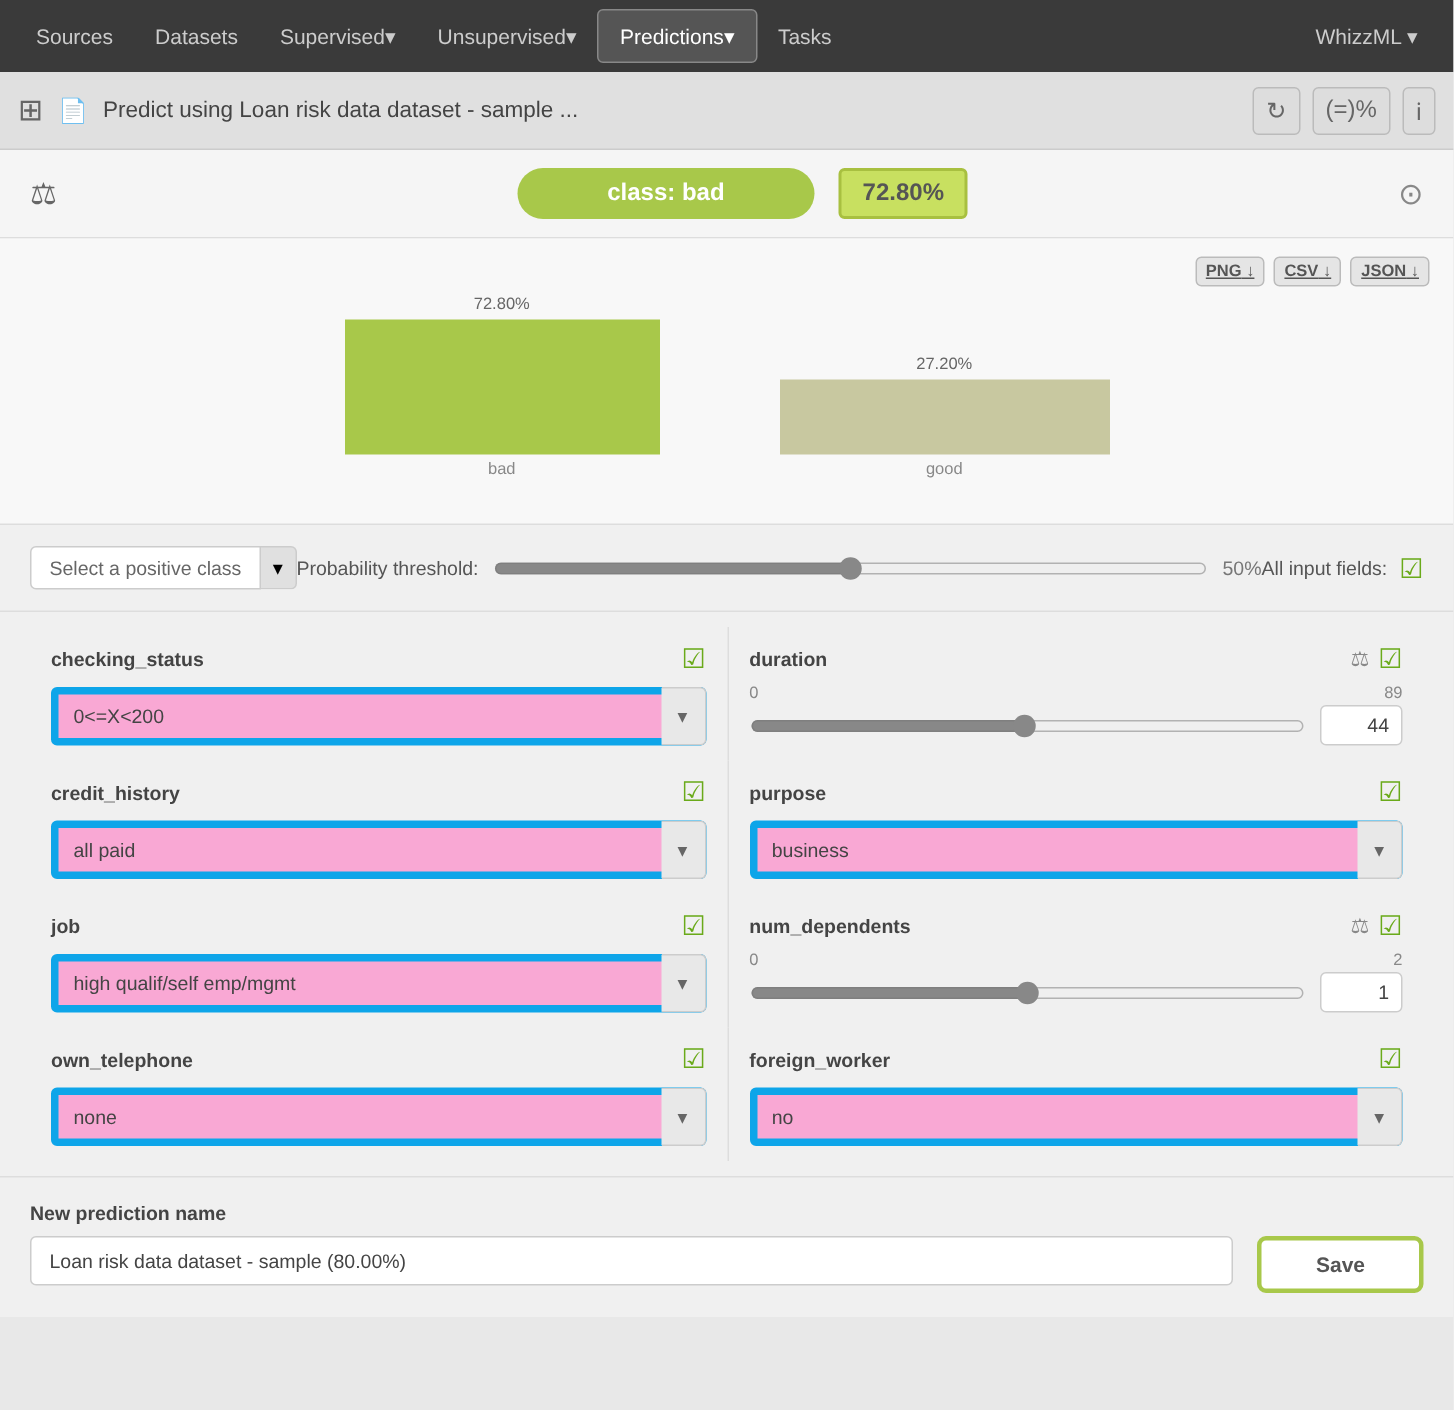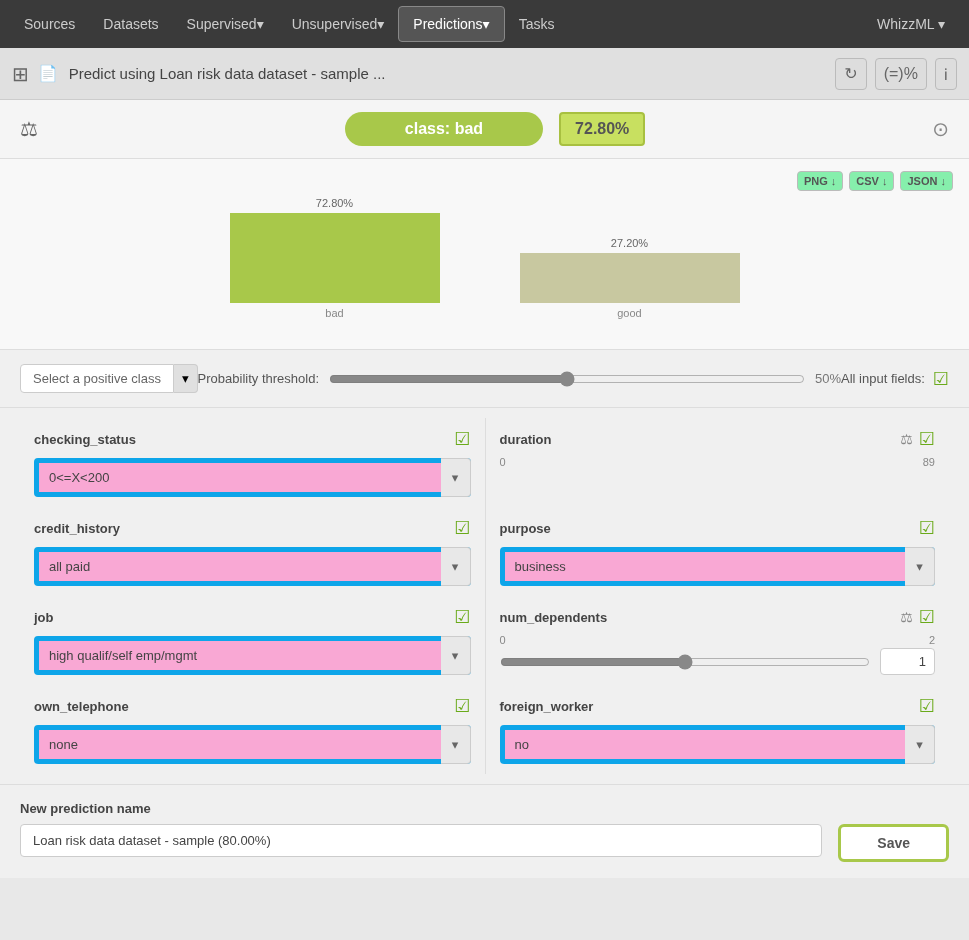--- a/index.html
+++ b/index.html
@@ -129,28 +129,29 @@
       position: relative;
     }
     .chart-export-btns {
       position: absolute;
       top: 12px;
       right: 16px;
       display: flex;
       gap: 6px;
     }
     .export-btn {
-      background: #86efac;
+      background: #e5e5e5;
       border: 1px solid #bbb;
       border-radius: 4px;
       padding: 3px 6px;
       font-size: 11px;
       font-weight: bold;
       cursor: pointer;
       color: #555;
+      text-decoration: underline;
     }
     .export-btn.png { }
     .export-btn.csv { }
     .export-btn.json { }
     .chart-bars {
       display: flex;
       align-items: flex-end;
       justify-content: center;
       gap: 80px;
       height: 140px;
@@ -498,20 +499,24 @@
         <span class="field-name">duration</span>
         <div class="field-icons">
           <span style="color:#888; font-size:14px;">⚖</span>
           <span class="check-green">☑</span>
         </div>
       </div>
       <div class="slider-range-labels">
         <span>0</span>
         <span>89</span>
       </div>
+      <div class="slider-row">
+        <input type="range" class="slider-input" min="0" max="89" value="44" style="">
+        <input type="text" class="slider-value-box" value="44" style="">
+      </div>
     </div>
 
     <div class="field-group">
       <div class="field-header">
         <span class="field-name">credit_history</span>
         <div class="field-icons">
           <span class="check-green">☑</span>
         </div>
       </div>
       <div class="select-wrapper">

